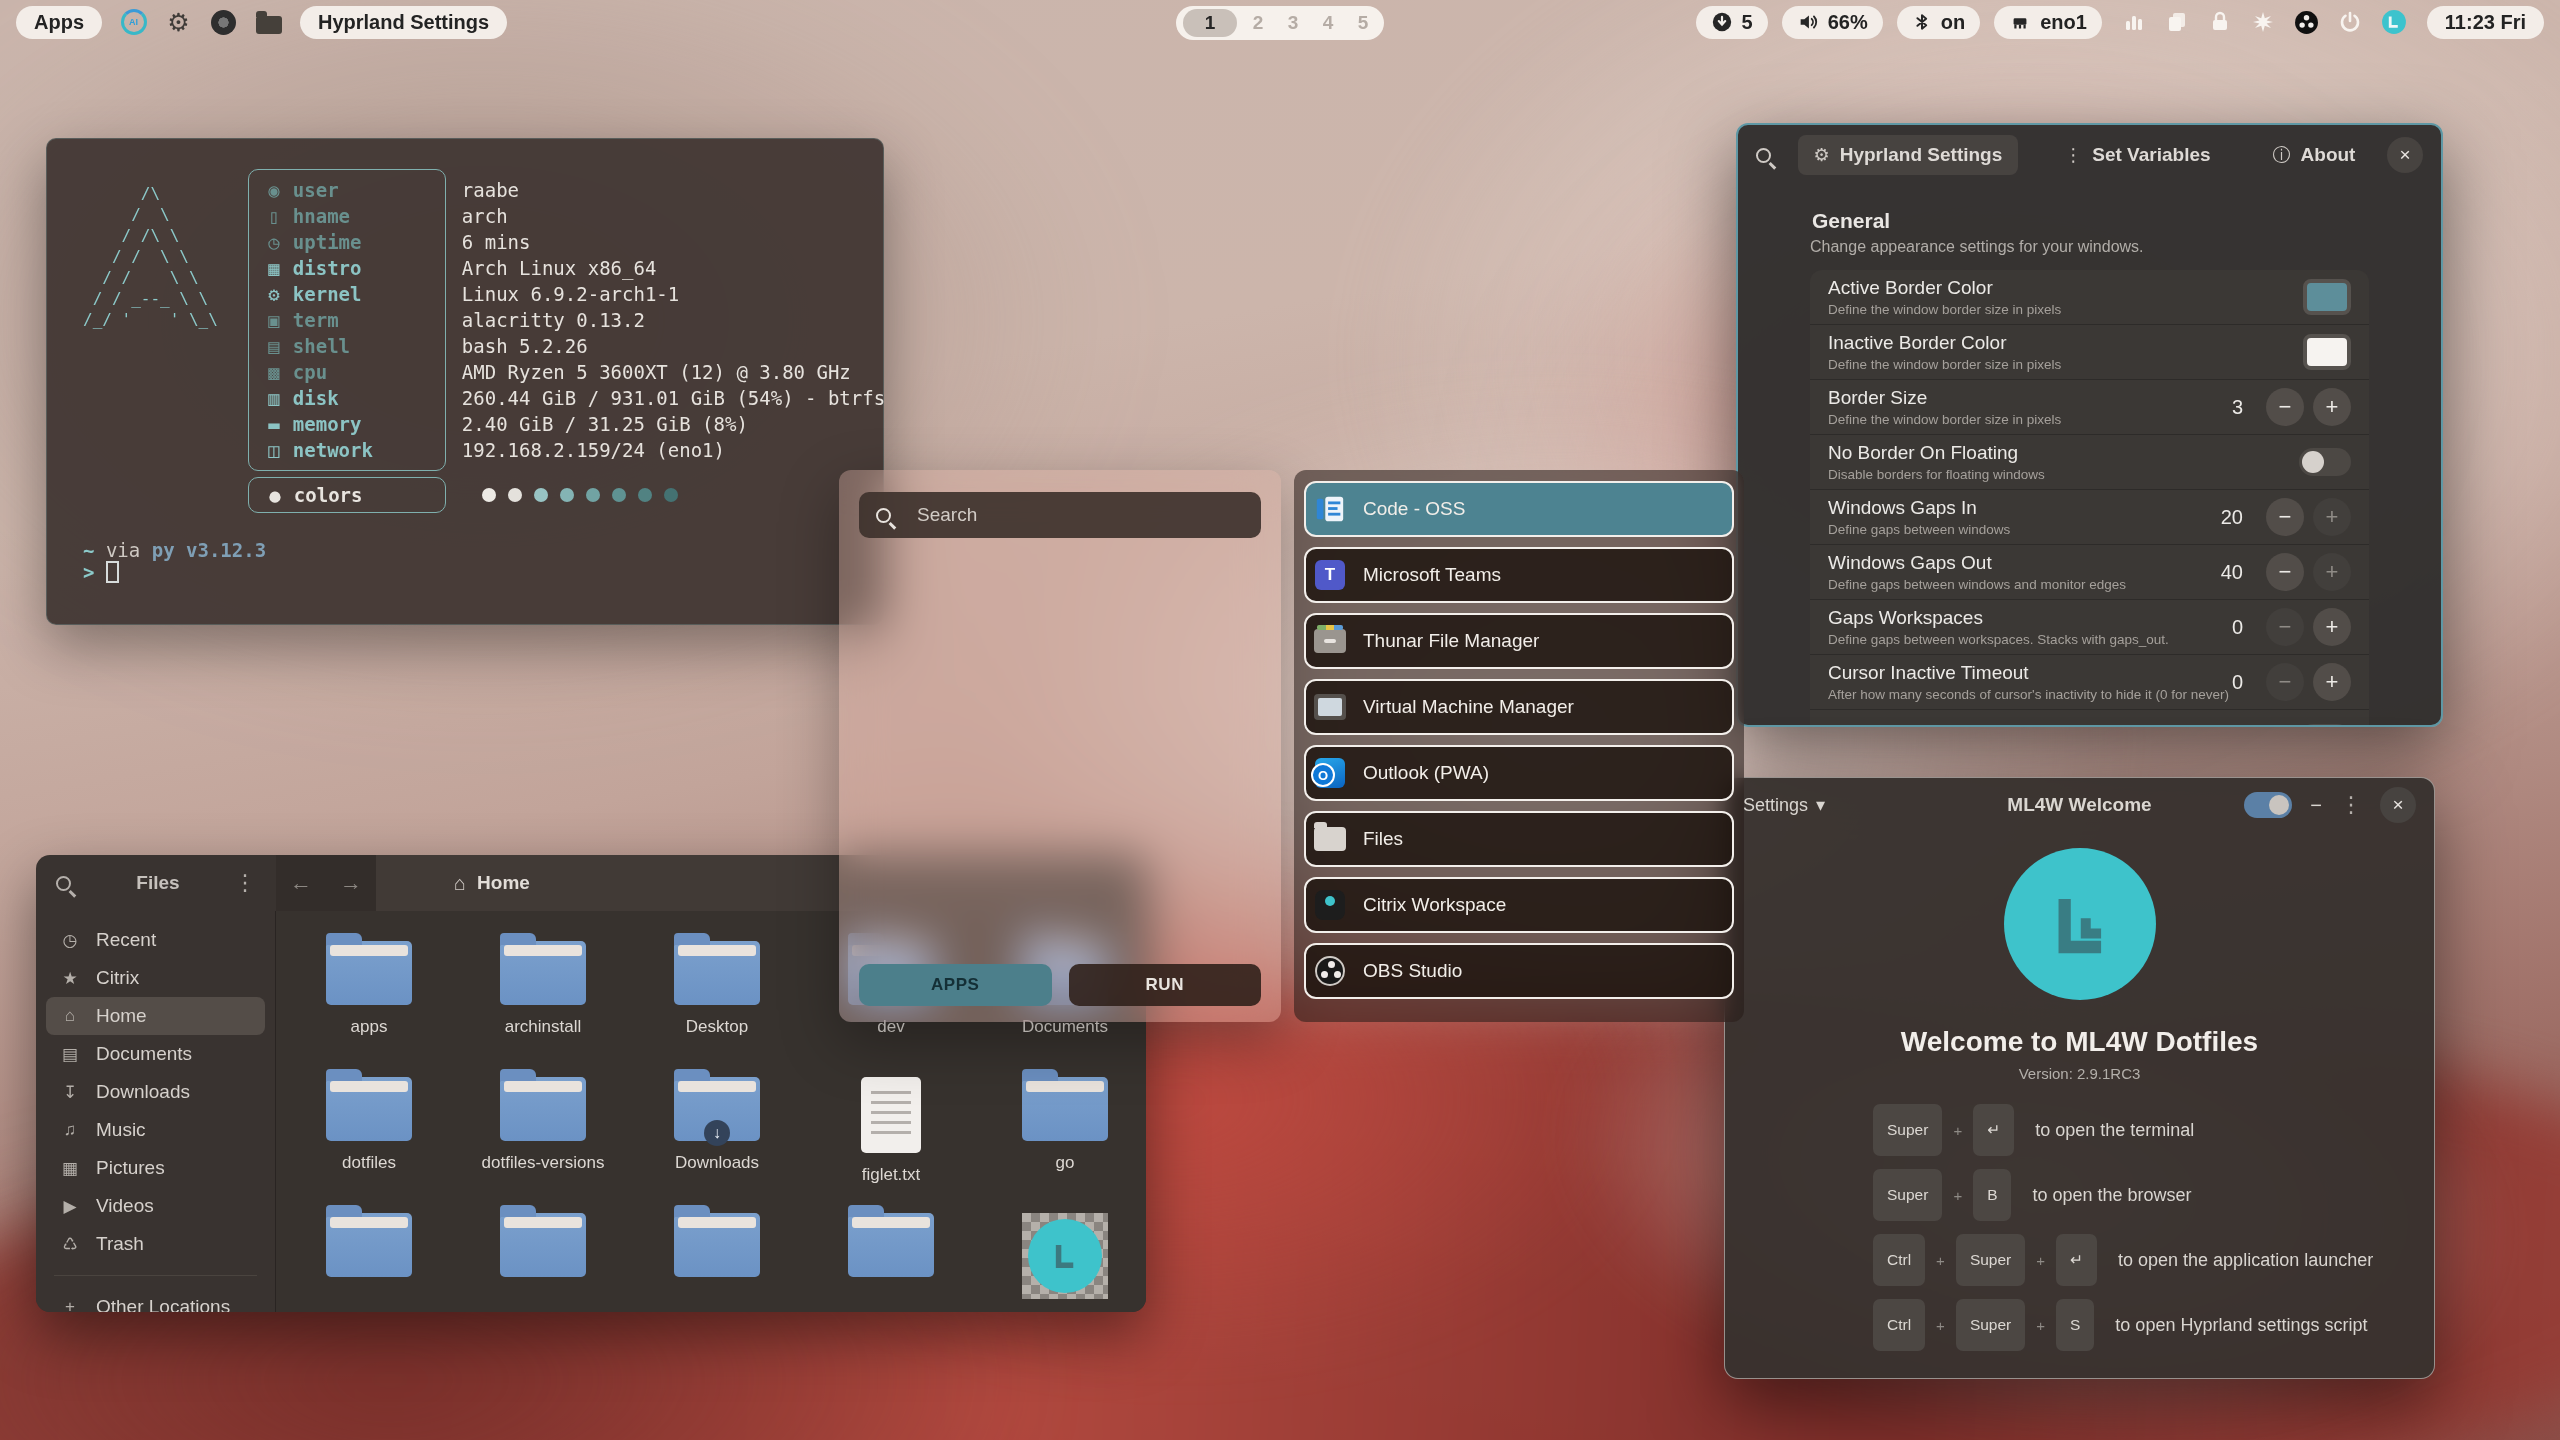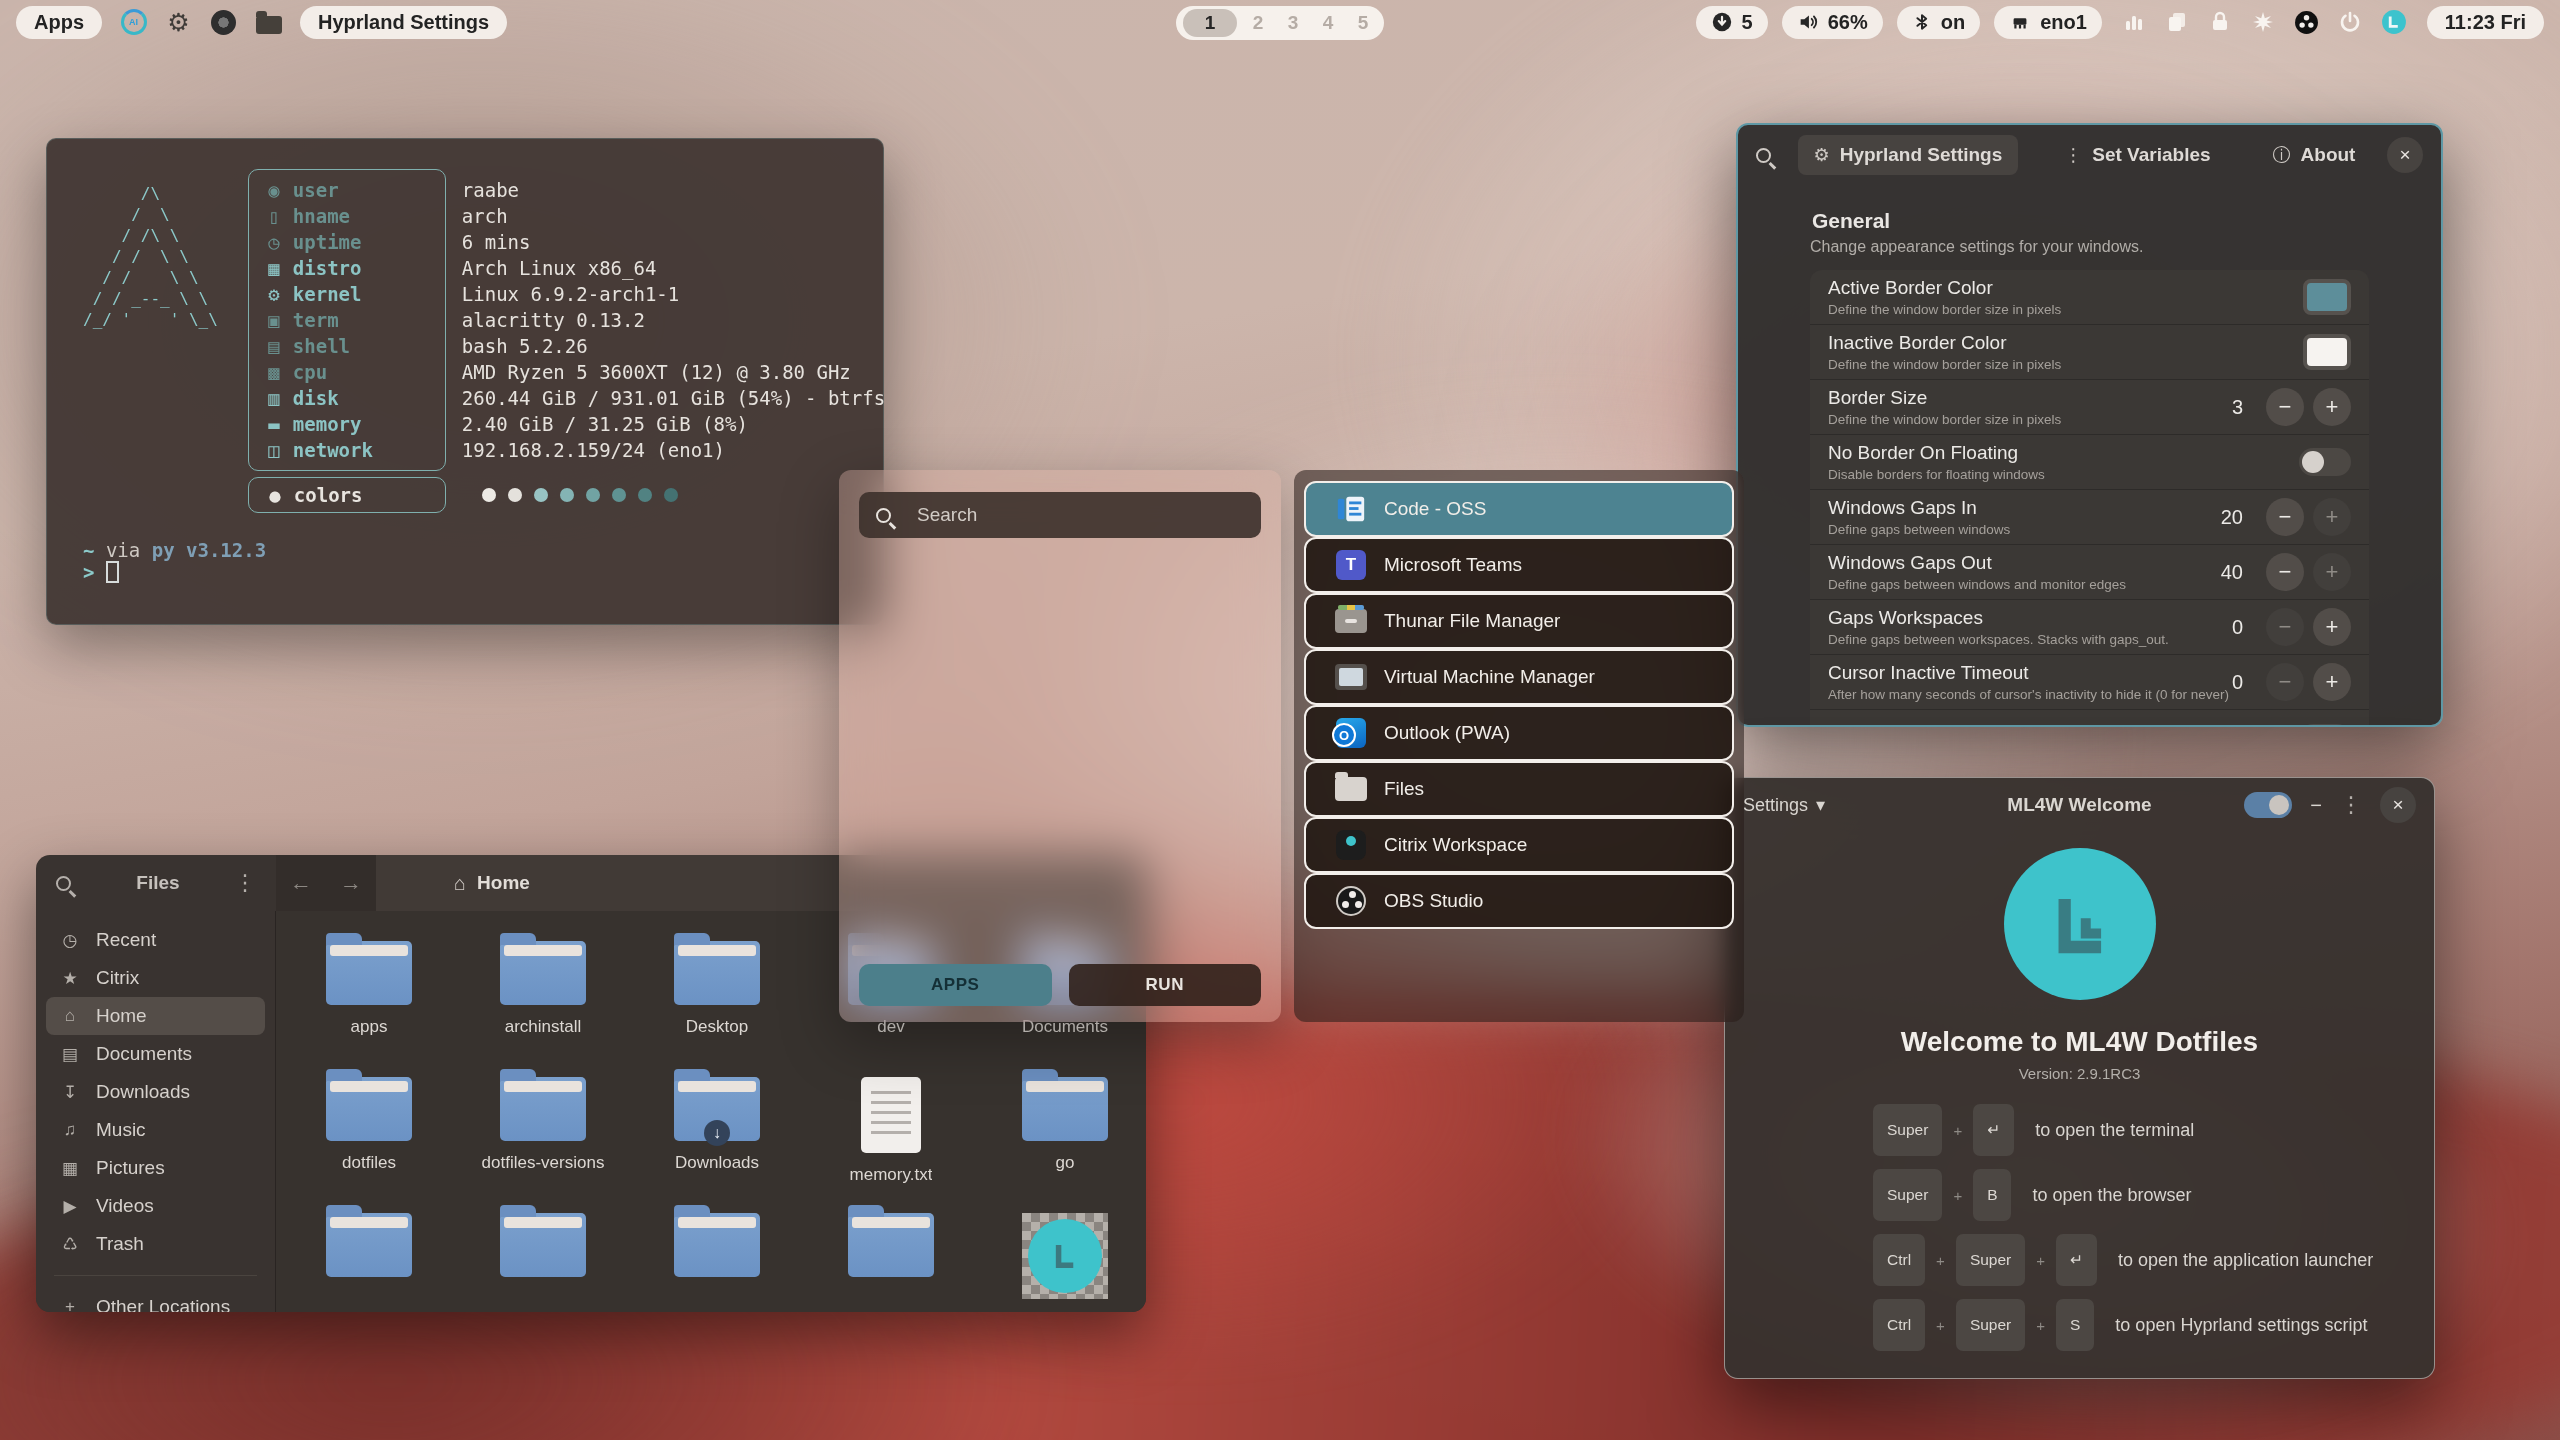--- a/index.html
+++ b/index.html
@@ -153,21 +153,21 @@
   .lsearch { position:absolute; left:20px; top:22px; right:20px; height:46px; background:rgba(62,50,44,.92);
     border-radius:10px; display:flex; align-items:center; gap:15px; padding:0 17px; color:#d2ccc6; font-size:19px; }
   .lsearch .magwrap { color:#e8e3de; }
   .lbtns { position:absolute; left:20px; bottom:16px; right:20px; display:flex; gap:17px; }
   .lbtn { flex:1; height:42px; border-radius:10px; display:flex; align-items:center; justify-content:center; font-size:17px; font-weight:700; letter-spacing:.5px; }
   .lbtn.apps { background:#4c7f8b; color:#142f36; }
   .lbtn.run { background:rgba(48,33,27,.9); color:#e9e4df; }
   .lright { position:absolute; right:0; top:0; width:450px; height:552px; border-radius:12px;
     background:rgba(36,26,22,.55); backdrop-filter:blur(10px); -webkit-backdrop-filter:blur(10px); padding:11px 10px; }
   .litem { height:56px; border:2px solid #f3efeb; border-radius:12px; background:rgba(30,21,17,.85);
-    display:flex; align-items:center; gap:16px; padding:0 28px; }
+    display:flex; align-items:center; gap:16px; padding:0 7px; margin-bottom:10px; }
   .litem.sel { background:#4d8391; }
   .llabel { font-size:19px; color:#f2eee9; }
   .appico { width:34px; height:34px; display:flex; align-items:center; justify-content:center; flex:none; }
   .ico-teams { width:30px; height:30px; border-radius:6px; background:#5059c9; color:#fff; font-weight:800; font-size:17px; display:flex; align-items:center; justify-content:center; }
   .ico-thunar { width:32px; height:24px; background:#9a958f; border-radius:4px; position:relative; }
   .ico-thunar::before { content:""; position:absolute; top:-4px; left:3px; right:3px; height:5px; background:linear-gradient(90deg,#7fb069 0 33%,#e8c547 33% 66%,#5b9bd5 66%); border-radius:2px; }
   .ico-thunar::after { content:""; position:absolute; left:10px; right:10px; top:10px; height:4px; background:#e8e4e0; border-radius:2px; }
   .ico-outlook { width:30px; height:30px; border-radius:6px; background:linear-gradient(160deg,#28a8ea,#0a64c2); position:relative; }
   .ico-outlook::after { content:"O"; position:absolute; left:-4px; top:5px; width:20px; height:20px; border-radius:50%; background:#0f78d7; color:#fff; font-weight:800; font-size:13px; display:flex; align-items:center; justify-content:center; border:2px solid #fff; }
   .ico-vmm { width:32px; height:26px; background:#55504c; border-radius:4px; padding:4px; }
@@ -491,21 +491,21 @@
         <div class="glabel">dotfiles-versions</div>
       </div>
     <div class="gitem">
         <div class="folder">
           <span class="dlemblem">↓</span>
         </div>
         <div class="glabel">Downloads</div>
       </div>
     <div class="gitem">
         <div class="textfile"></div>
-        <div class="glabel">memory.txt</div>
+        <div class="glabel">figlet.txt</div>
       </div>
     <div class="gitem">
         <div class="folder"></div>
         <div class="glabel">go</div>
       </div>
     <div class="gitem">
         <div class="folder"></div>
         <div class="glabel"></div>
       </div>
     <div class="gitem">

